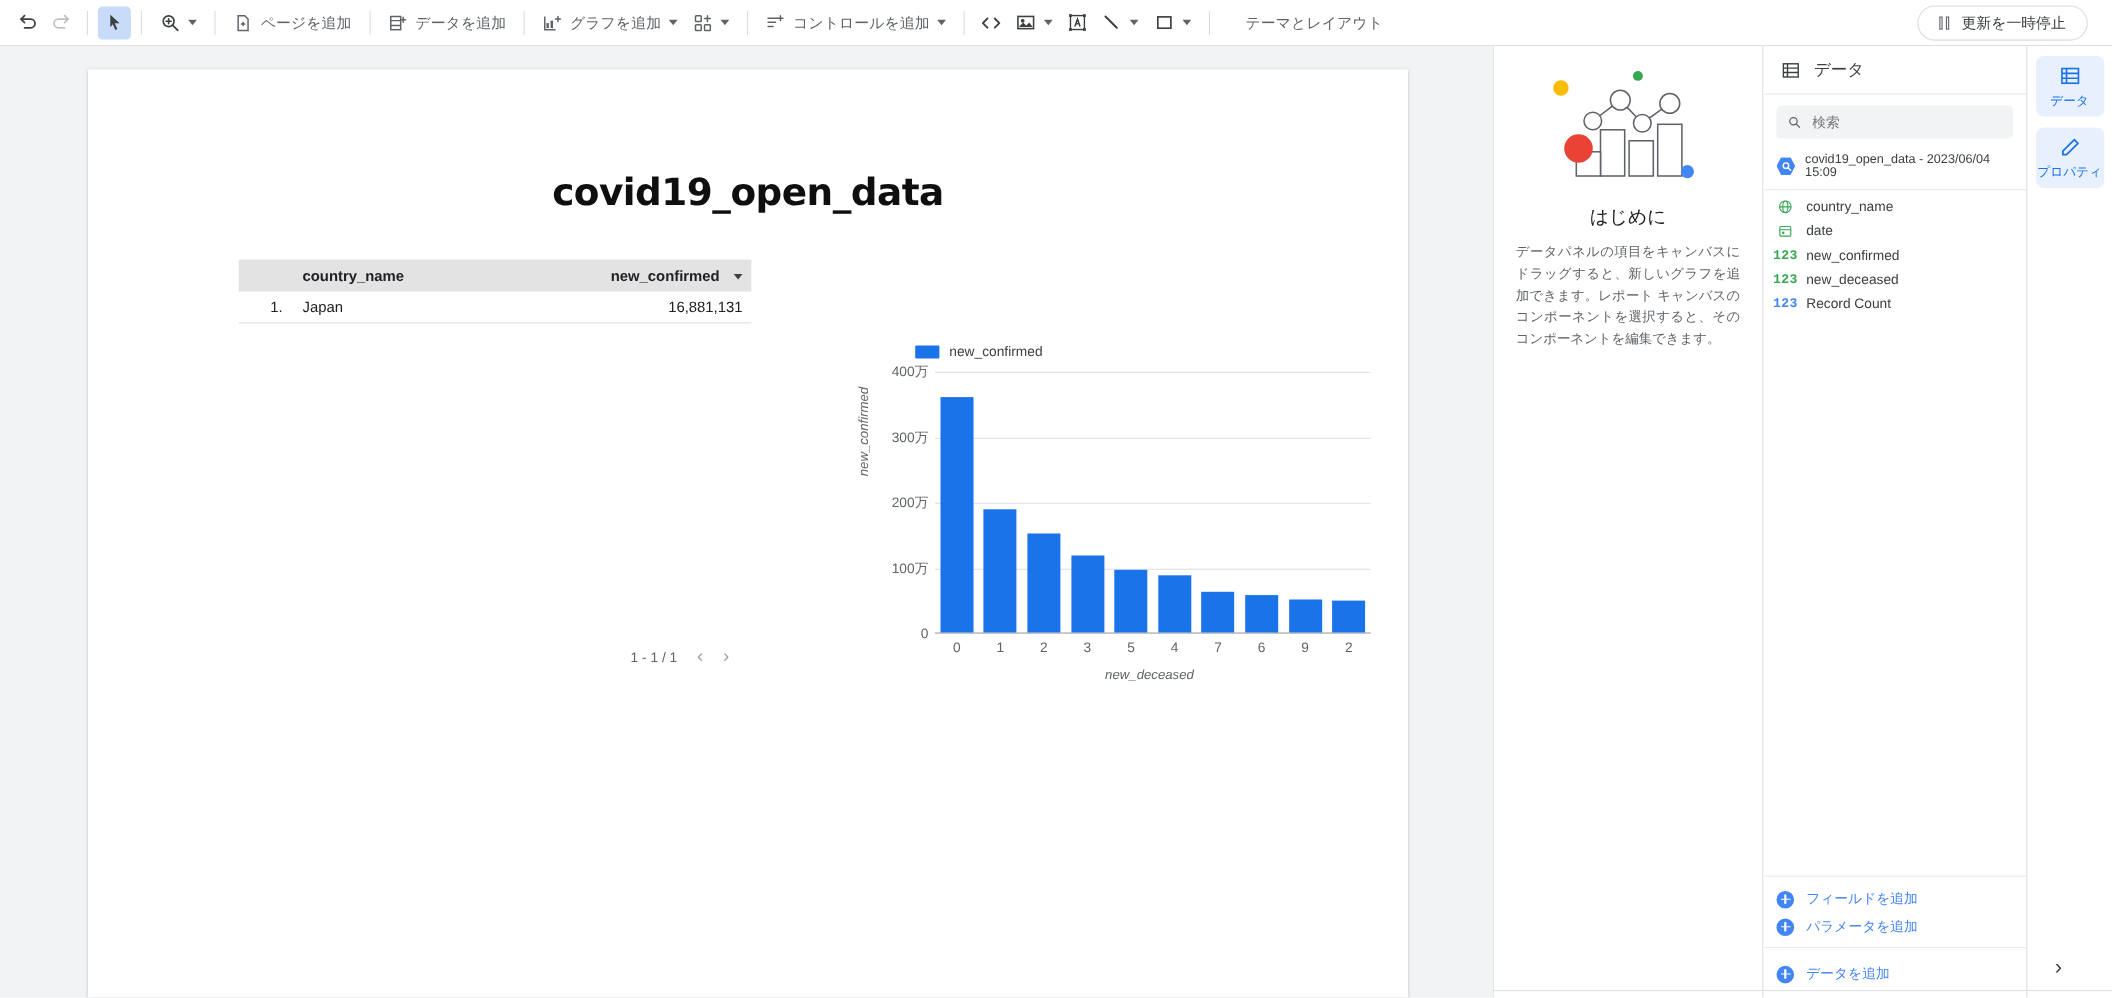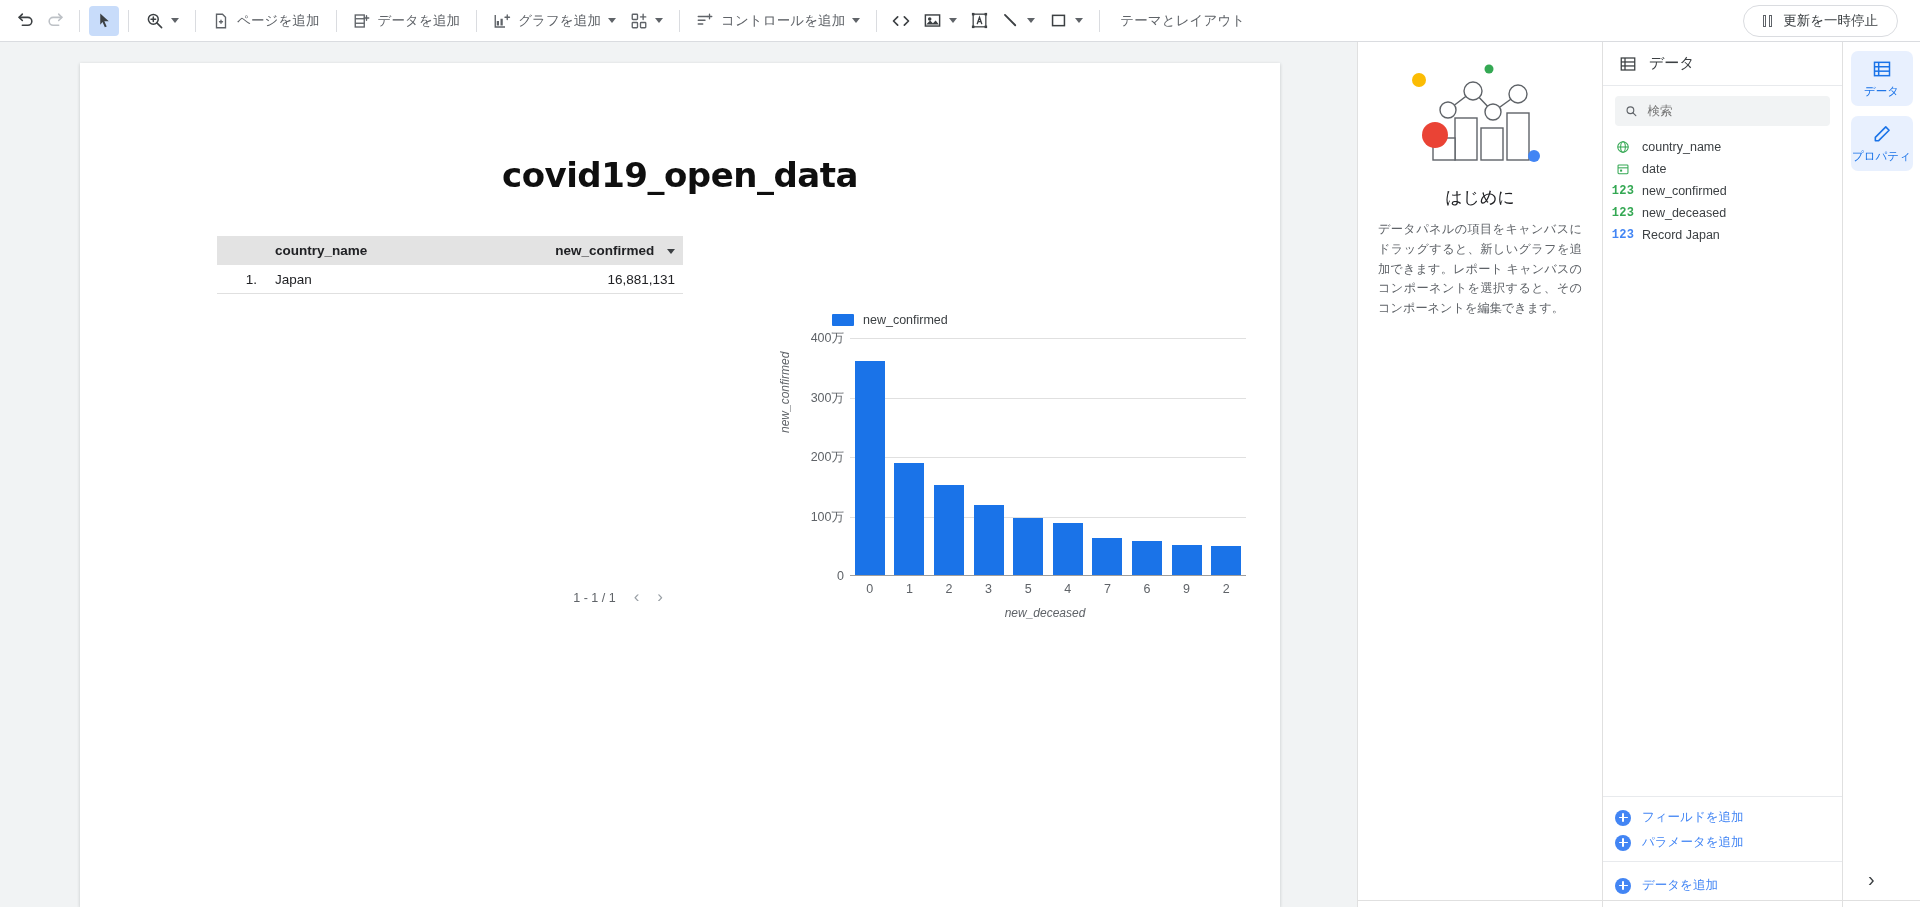--- a/index.html
+++ b/index.html
@@ -314,21 +314,21 @@
     <span class="caret"></span>
   </div>
   <div class="tb-item">
     <svg width="19" height="19" viewBox="0 0 24 24" fill="none" stroke="#3c4043" stroke-width="1.9">
       <rect x="4.5" y="5.5" width="15" height="13"></rect>
     </svg>
     <span class="caret"></span>
   </div>
   <div class="sep"></div>
   <div class="tb-item">
-    <span class="tb-label" style="margin-left:4px">テーマとレイアウト</span>
+    <span class="tb-label" style="margin-left:16px">テーマとレイアウト</span>
   </div>
   <div class="spacer"></div>
   <div class="pause-btn">
     <span class="pause-icon">
         <i></i>
         <i></i>
       </span>
     <span>更新を一時停止</span>
   </div>
 </div>
@@ -468,20 +468,29 @@
   <div class="dp-search-wrap">
     <div class="dp-search">
       <svg width="14" height="14" viewBox="0 0 24 24" fill="none" stroke="#5f6368" stroke-width="2.2">
         <circle cx="10.5" cy="10.5" r="6.5"></circle>
           <line x1="15.5" y1="15.5" x2="21" y2="21" stroke-linecap="round"></line>
       </svg>
       <input type="text" placeholder="検索" style="">
     </div>
   </div>
 
+  <div class="dp-source">
+    <span class="src-badge">
+      <svg width="10" height="10" viewBox="0 0 24 24" fill="none" stroke="#fff" stroke-width="3">
+        <circle cx="11" cy="11" r="6"></circle>
+          <line x1="15" y1="15" x2="21" y2="21" stroke-linecap="round"></line>
+      </svg>
+    </span>
+    <span>covid19_open_data - 2023/06/04 15:09</span>
+  </div>
 
   <div class="dp-fields" id="dp-fields">
       <div class="dp-field">
         <span class="fi">
           <svg width="14" height="14" viewBox="0 0 24 24" fill="none" stroke="#34a853" stroke-width="1.8">
             <circle cx="12" cy="12" r="9"></circle>
             <ellipse cx="12" cy="12" rx="4" ry="9"></ellipse>
             <line x1="3" y1="12" x2="21" y2="12"></line>
           </svg>
         </span>
@@ -506,21 +515,21 @@
       <div class="dp-field">
         <span class="fi">
           <span class="num-ic" style="color:#34a853">123</span>
         </span>
         <span>new_deceased</span>
       </div>
       <div class="dp-field">
         <span class="fi">
           <span class="num-ic" style="color:#4285f4">123</span>
         </span>
-        <span>Record Japan</span>
+        <span>Record Count</span>
       </div>
     </div>
 
   <div class="dp-actions">
     <div class="dp-action">
       <span class="plus"></span>
       <span>フィールドを追加</span>
     </div>
     <div class="dp-action">
       <span class="plus"></span>

